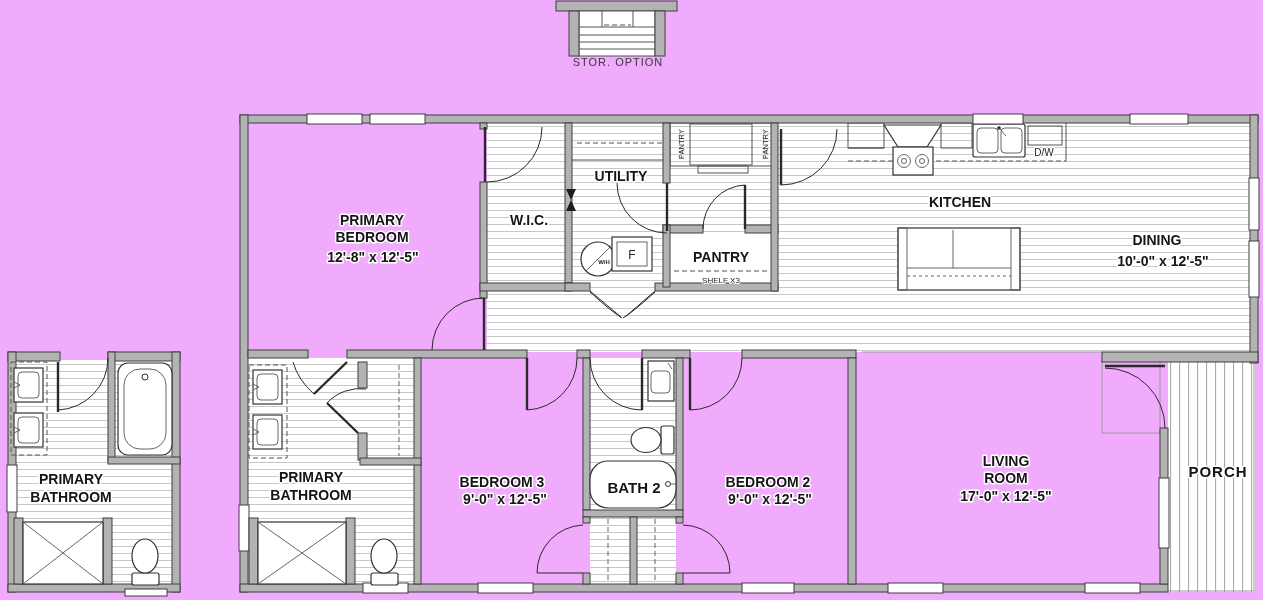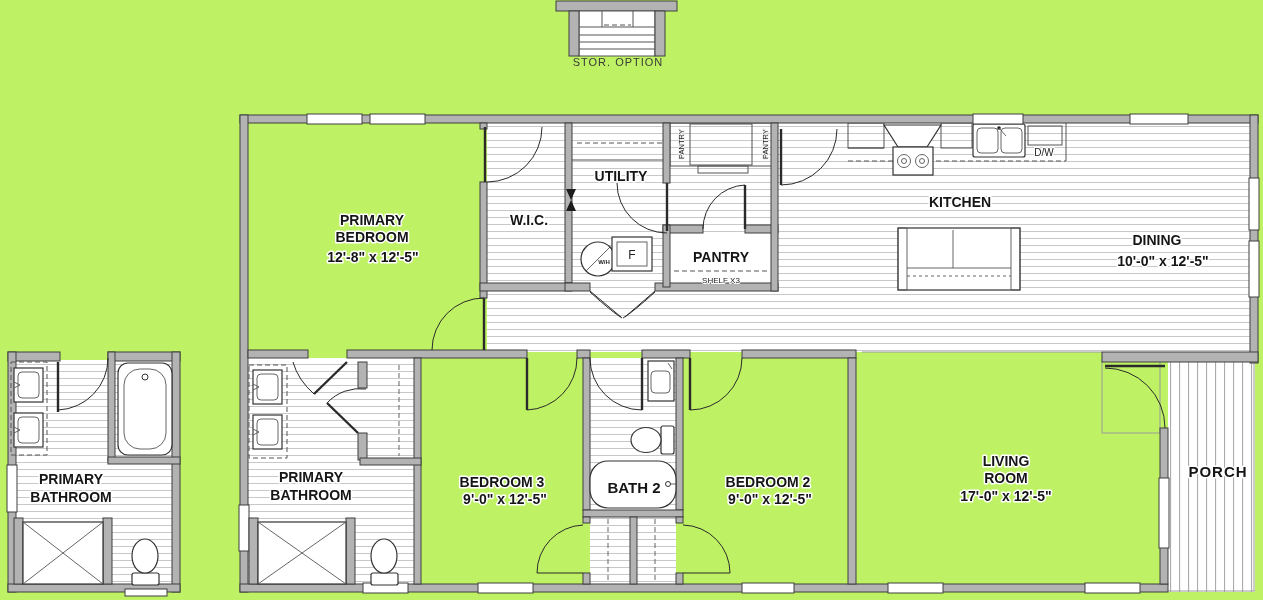--- a/index.html
+++ b/index.html
@@ -1,16 +1,16 @@
 <!DOCTYPE html>
 <html><head>
 <meta charset="utf-8">
 <style>
   html,body{margin:0;padding:0;background:#fff;}
-  .stage{position:relative;width:1263px;height:600px;background:#bef264;overflow:hidden;
+  .stage{position:relative;width:1263px;height:600px;background:#f0abfc;overflow:hidden;
          font-family:"Liberation Sans",sans-serif;}
   svg{display:block}
   .wall{fill:#b3b3b3;stroke:#3e3e3e;stroke-width:1;}
   .win{fill:#ffffff;stroke:#3e3e3e;stroke-width:1;}
   .thin{fill:none;stroke:#555;stroke-width:1;}
   .edge{fill:none;stroke:#9a9a9a;stroke-width:1;}
   .fix{fill:#ffffff;stroke:#333;stroke-width:1.2;}
   .fixthin{fill:none;stroke:#555;stroke-width:0.9;}
   .door{fill:none;stroke:#2a2a2a;stroke-width:1;}
   .leaf{stroke:#2a2a2a;stroke-width:2.4;}

